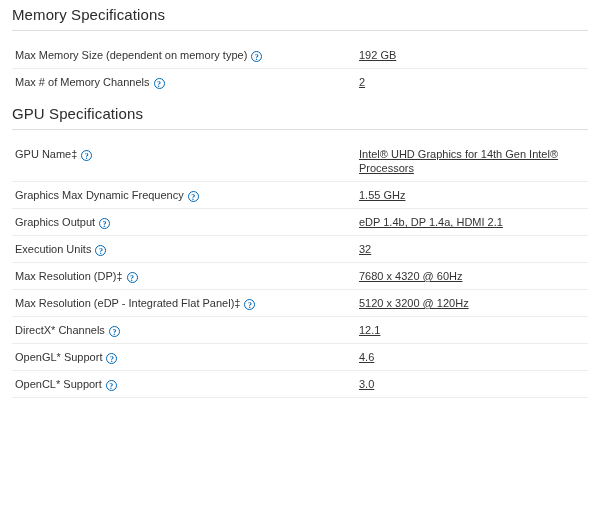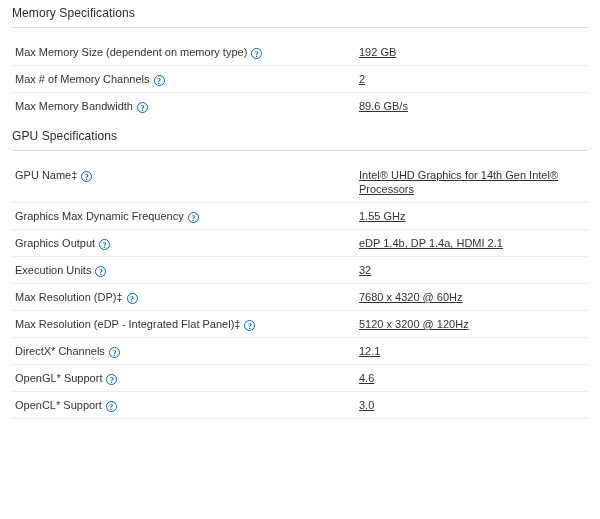--- a/index.html
+++ b/index.html
@@ -13,21 +13,21 @@
     font-family: "Liberation Sans", sans-serif;
     color: #262626;
     overflow: hidden;
   }
   .page {
     width: 600px;
     box-sizing: border-box;
     padding: 0 12px;
   }
   .section-title {
-    font-size: 12px;
+    font-size: 15px;
     font-weight: 400;
     color: #2b2b2b;
     padding: 6px 0 7px 0;
     border-bottom: 1px solid #dcdcdc;
     letter-spacing: 0.1px;
   }
   .section + .section .section-title {
     padding-top: 10px;
   }
   .spacer {
@@ -97,26 +97,20 @@
               <td class="value-cell">
                 <span class="value-line">192 GB</span>
               </td>
             </tr>
             <tr class="spec-row">
               <td class="label-cell"><span class="label-text">Max # of Memory Channels</span><span class="info-icon">?</span></td>
               <td class="value-cell">
                 <span class="value-line">2</span>
               </td>
             </tr>
-            <tr class="spec-row">
-              <td class="label-cell"><span class="label-text">Max Memory Bandwidth</span><span class="info-icon">?</span></td>
-              <td class="value-cell">
-                <span class="value-line">89.6 GB/s</span>
-              </td>
-            </tr>
           </tbody>
         </table>
       </div>
       <div class="section">
         <div class="section-title">GPU Specifications</div>
         <div class="spacer"></div>
         <table class="spec-table">
           <tbody>
             <tr class="spec-row">
               <td class="label-cell"><span class="label-text">GPU Name‡</span><span class="info-icon">?</span></td>

